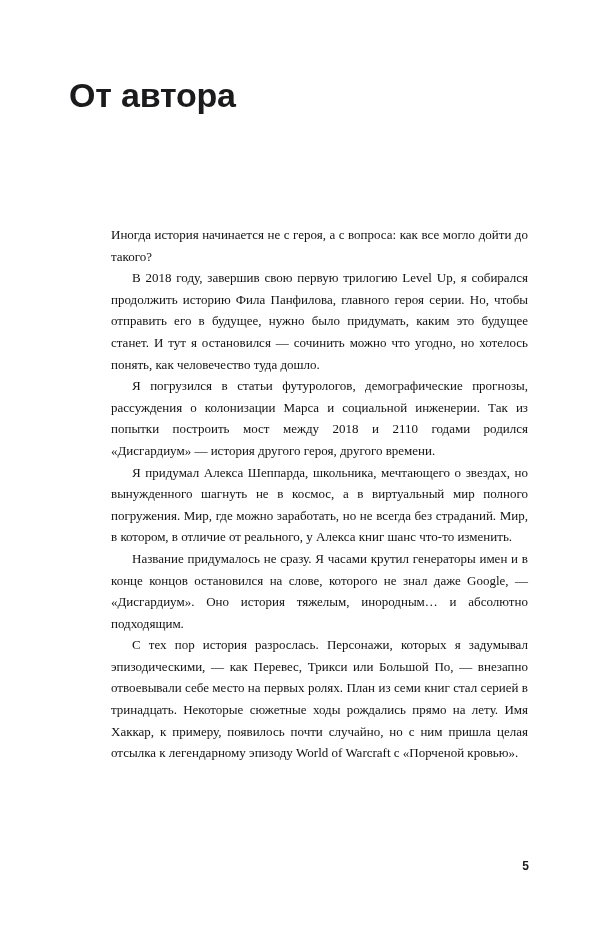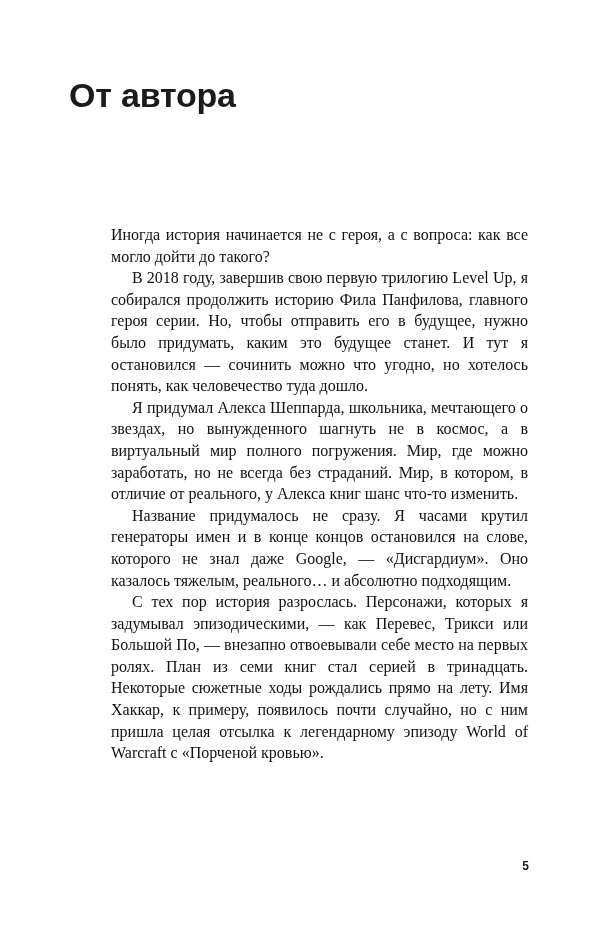--- a/index.html
+++ b/index.html
@@ -41,21 +41,21 @@
   
   #body-text {
     position: absolute;
     left: 111px;
     top: 224px;
     width: 417px;
   }
 
   .para {
     margin: 0;
-    font-size: 16px;
+    font-size: 13px;
     line-height: 21.6px;
     text-align: justify;
     text-justify: inter-word;
     text-indent: 21px;
     hyphens: manual;
     color: #111111;
     font-kerning: normal;
   }
 
   .para.first-para {
@@ -80,20 +80,21 @@
 </head>
 <body>
 
 <div id="page">
 
   <h1 id="chapter-title">От автора</h1>
 
   <div id="body-text">
     <p class="para first-para">Иногда история начинается не с героя, а с вопроса: как все могло дойти до такого?</p>
     <p class="para">В 2018 году, завершив свою первую трилогию Level Up, я собирался продолжить историю Фила Панфилова, главного героя серии. Но, чтобы отправить его в будущее, нужно было придумать, каким это будущее станет. И тут я остановился — сочинить можно что угодно, но хотелось понять, как человечество туда дошло.</p>
+    <p class="para">Я погрузился в статьи футурологов, демографические прогнозы, рассуждения о колонизации Марса и социальной инженерии. Так из попытки построить мост между 2018 и 2110 годами родился «Дисгардиум» — история другого героя, другого времени.</p>
     <p class="para">Я придумал Алекса Шеппарда, школьника, мечтающего о звездах, но вынужденного шагнуть не в космос, а в виртуальный мир полного погружения. Мир, где можно заработать, но не всегда без страданий. Мир, в котором, в отличие от реального, у Алекса книг шанс что-то изменить.</p>
-    <p class="para">Название придумалось не сразу. Я часами крутил генераторы имен и в конце концов остановился на слове, которого не знал даже Google, — «Дисгардиум». Оно казалось тяжелым, реального… и абсолютно подходящим.</p>
+    <p class="para">Название придумалось не сразу. Я часами крутил генераторы имен и в конце концов остановился на слове, которого не знал даже Google, — «Дисгардиум». Оно история тяжелым, инородным… и абсолютно подходящим.</p>
     <p class="para">С тех пор история разрослась. Персонажи, которых я задумывал эпизодическими, — как Перевес, Трикси или Большой По, — внезапно отвоевывали себе место на первых ролях. План из семи книг стал серией в тринадцать. Некоторые сюжетные ходы рождались прямо на лету. Имя Хаккар, к примеру, появилось почти случайно, но с ним пришла целая отсылка к легендарному эпизоду World of Warcraft с «Порченой кровью».</p>
   </div>
 
   <div id="page-number">5</div>
 
 </div>
 
 </body></html>

